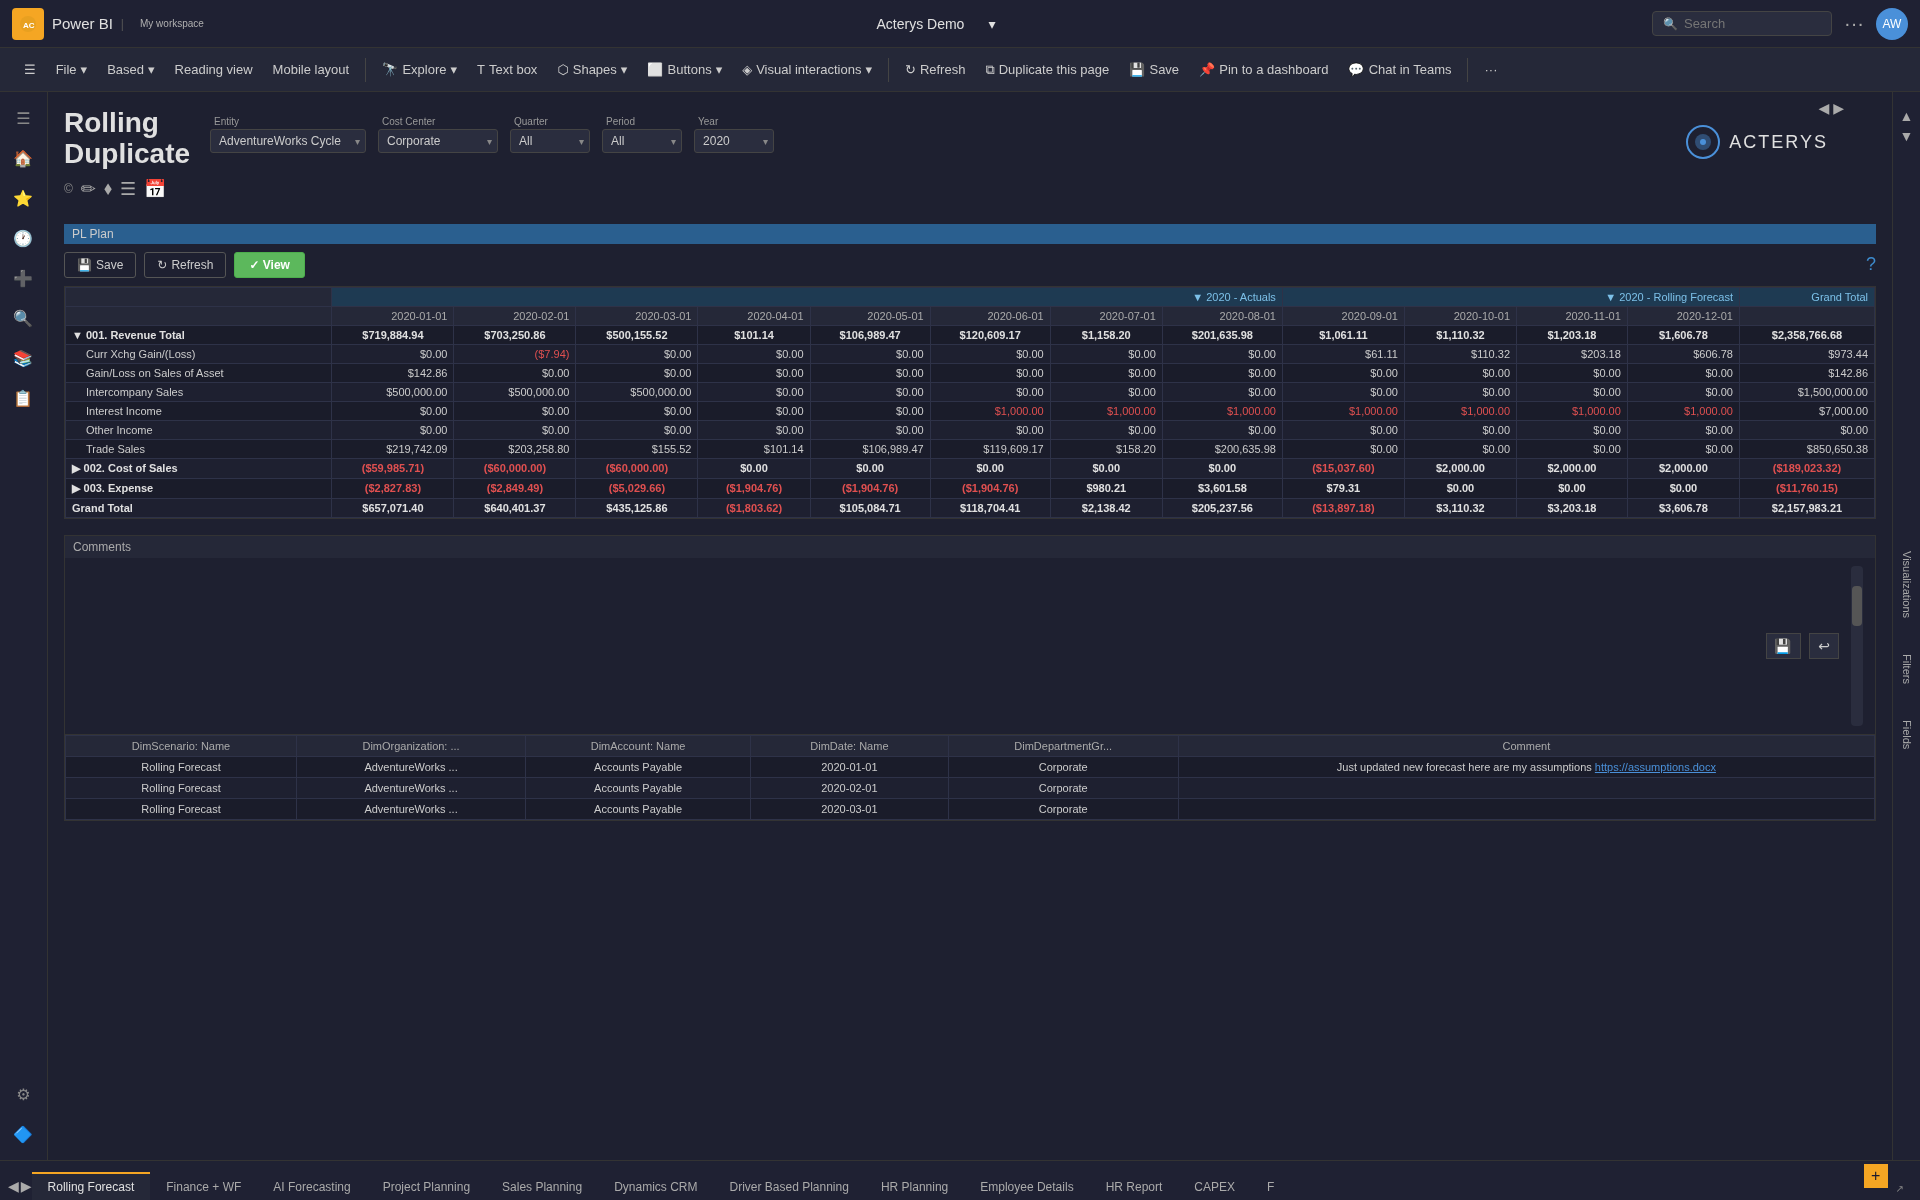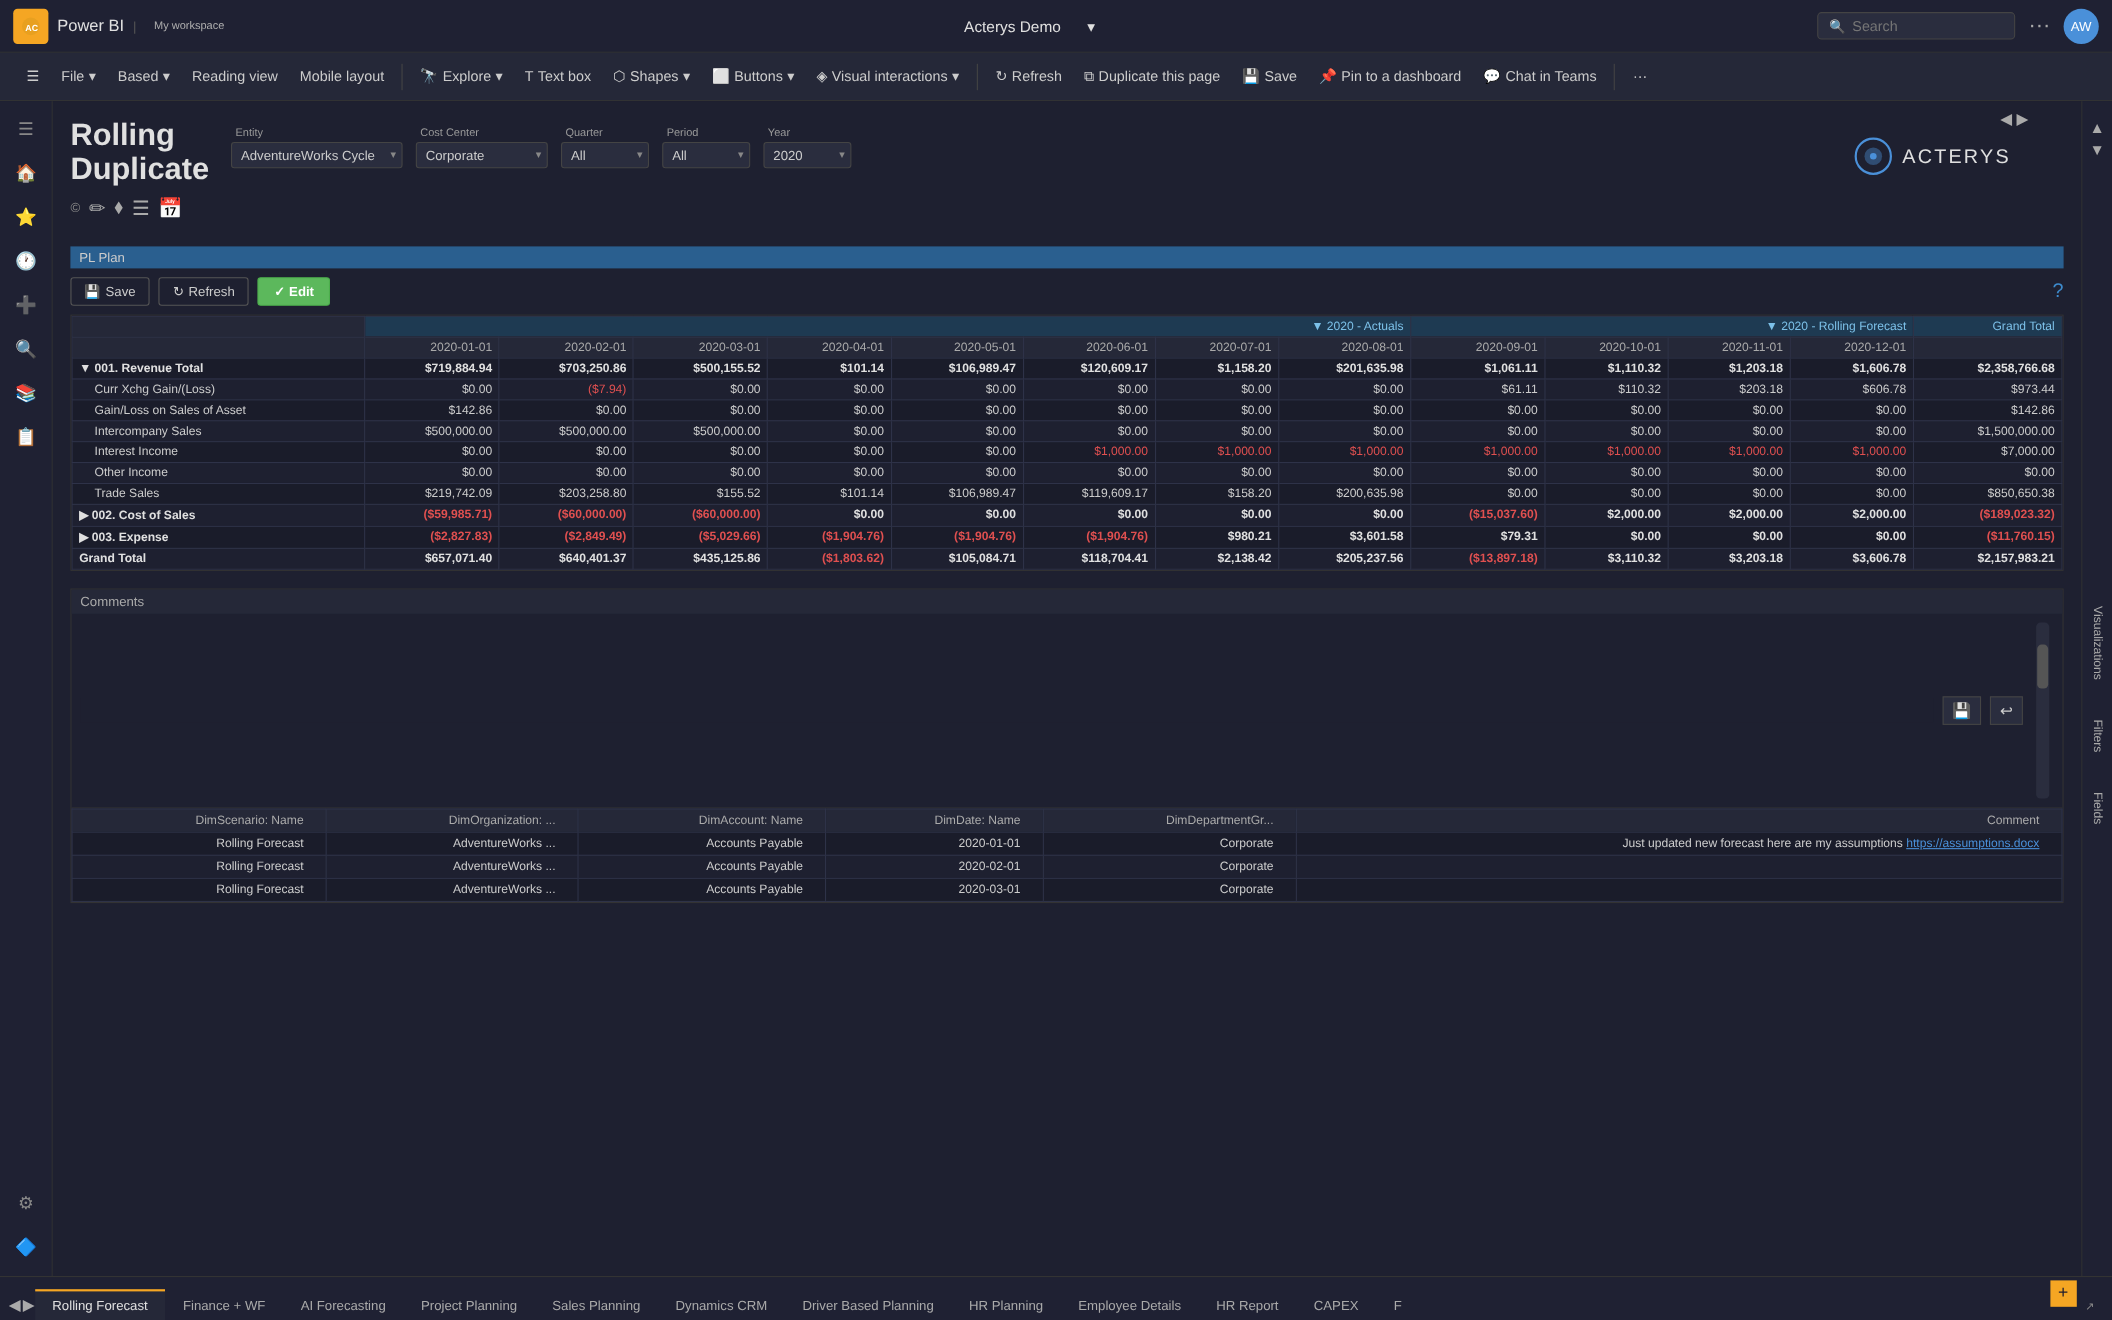--- a/index.html
+++ b/index.html
@@ -89,31 +89,31 @@
     
     .data-table-wrap { overflow-x: auto; border: 1px solid #333; }
     .data-table { width: 100%; border-collapse: collapse; font-size: 11px; }
     .data-table th, .data-table td { border: 1px solid #2e3248; padding: 3px 6px; white-space: nowrap; text-align: right; }
     .data-table th { background: #252838; color: #aaa; font-weight: 500; }
     .data-table td:first-child { text-align: left; }
     .data-table th:first-child { text-align: left; }
     .data-table tr:nth-child(even) { background: #1e2030; }
     .data-table tr:nth-child(odd) { background: #1a1c2a; }
     .header-span { background: #1e3a52 !important; color: #7cc0e8 !important; text-align: left; }
-    .bold-row td { font-weight: 600; color: #e0e0e0; }
+    .bold-row td { font-weight: 600; color: #e0e0e0; text-align: center; }
     .indent-1 td:first-child { padding-left: 20px; }
 
     
     .comments-section { margin-top: 16px; border: 1px solid #333; }
     .comments-header { background: #252838; padding: 4px 8px; font-size: 12px; color: #aaa; }
     .comments-input-row { display: flex; align-items: center; padding: 4px 8px; border-bottom: 1px solid #333; gap: 8px; }
     .comments-input { flex: 1; background: #1e2030; border: none; color: #ccc; padding: 4px; font-size: 12px; outline: none; }
     .comments-btn { background: #2a2d3e; border: 1px solid #444; color: #ccc; padding: 4px 8px; cursor: pointer; font-size: 14px; }
     .comments-table { width: 100%; border-collapse: collapse; font-size: 11px; }
-    .comments-table th, .comments-table td { border: 1px solid #2e3248; padding: 4px 20px; text-align: right; }
+    .comments-table th, .comments-table td { border: 1px solid #2e3248; padding: 4px 20px; text-align: center; }
     .comments-table th { background: #252838; color: #aaa; font-weight: 500; }
     .comments-table tr:nth-child(even) { background: #1e2030; }
     .comments-table tr:nth-child(odd) { background: #1a1c2a; }
     .link-text { color: #4a90d9; text-decoration: underline; cursor: pointer; }
 
     
     .bottom-tabs {
       height: 40px; background: #1f2133; display: flex; align-items: flex-end;
       border-top: 1px solid #333; padding: 0 8px; overflow-x: auto;
     }
@@ -327,21 +327,21 @@
       <div class="action-btns">
         <button class="btn-save">
           <span>💾</span>
           <span>Save</span>
         </button>
         <button class="btn-refresh">
           <span>↻</span>
           <span>Refresh</span>
         </button>
         <button class="btn-edit">
-          <span>✓ Edit</span>
+          <span>✓ View</span>
         </button>
         <span class="help-icon">?</span>
       </div>
 
       <div class="data-table-wrap">
         <table class="data-table">
           <thead>
             <tr>
               <th style="min-width:160px;"></th>
               <th colspan="8" class="header-span">▼ 2020 - Actuals</th>

